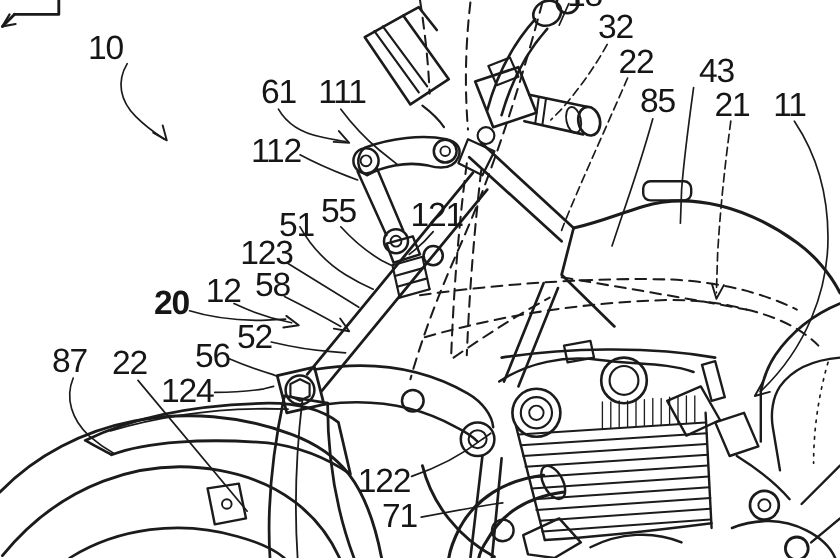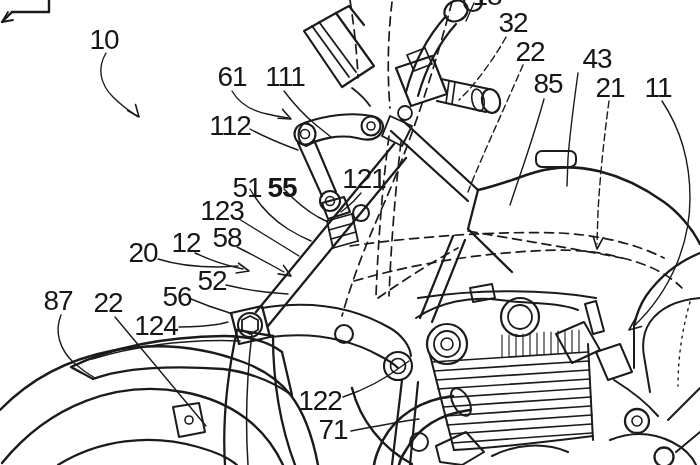--- a/index.html
+++ b/index.html
@@ -195,31 +195,31 @@
     <path d="M 544 99 C 536 128 526 158 517 184 L 510 205"></path>
     <path d="M 609 101 C 604 138 600 176 598 212 L 597 244" stroke-dasharray="7 4"></path>
     <path d="M -12 -5 L 0 0 L -12 5" transform="translate(597 249) rotate(96)" stroke-width="1.6"></path>
     <path d="M 662 101 C 680 128 690 162 690 198 C 690 242 672 290 634 326"></path>
     <path d="M -12 -5 L 0 0 L -12 5" transform="translate(629 330) rotate(142)" stroke-width="1.6"></path>
     <path d="M 474 3 L 466 21"></path>
   </g>
 </svg>
 
 <div class="label-layer">
-      <span class="ref-label" style="left: 104px; top: 40px;">10</span>
+      <span class="ref-label" style="left: 88px; top: 40px;">10</span>
       <span class="ref-label" style="left: 232px; top: 77px;">61</span>
       <span class="ref-label" style="left: 285px; top: 77px;">111</span>
       <span class="ref-label" style="left: 230px; top: 126px;">112</span>
       <span class="ref-label" style="left: 247px; top: 188px;">51</span>
-      <span class="ref-label" style="left: 282px; top: 188px; font-weight: bold;">55</span>
+      <span class="ref-label" style="left: 282px; top: 176px;">55</span>
       <span class="ref-label" style="left: 364px; top: 179px;">121</span>
       <span class="ref-label" style="left: 222px; top: 211px;">123</span>
       <span class="ref-label" style="left: 186px; top: 243px;">12</span>
       <span class="ref-label" style="left: 227px; top: 238px;">58</span>
-      <span class="ref-label" style="left: 143px; top: 253px;">20</span>
+      <span class="ref-label" style="left: 143px; top: 253px; font-weight: bold;">20</span>
       <span class="ref-label" style="left: 212px; top: 281px;">52</span>
       <span class="ref-label" style="left: 177px; top: 297px;">56</span>
       <span class="ref-label" style="left: 156px; top: 326px;">124</span>
       <span class="ref-label" style="left: 58px; top: 301px;">87</span>
       <span class="ref-label" style="left: 108px; top: 303px;">22</span>
       <span class="ref-label" style="left: 320px; top: 401px;">122</span>
       <span class="ref-label" style="left: 333px; top: 430px;">71</span>
       <span class="ref-label" style="left: 513px; top: 23px;">32</span>
       <span class="ref-label" style="left: 530px; top: 52px;">22</span>
       <span class="ref-label" style="left: 581px; top: 59px; margin-left: 16px;">43</span>

